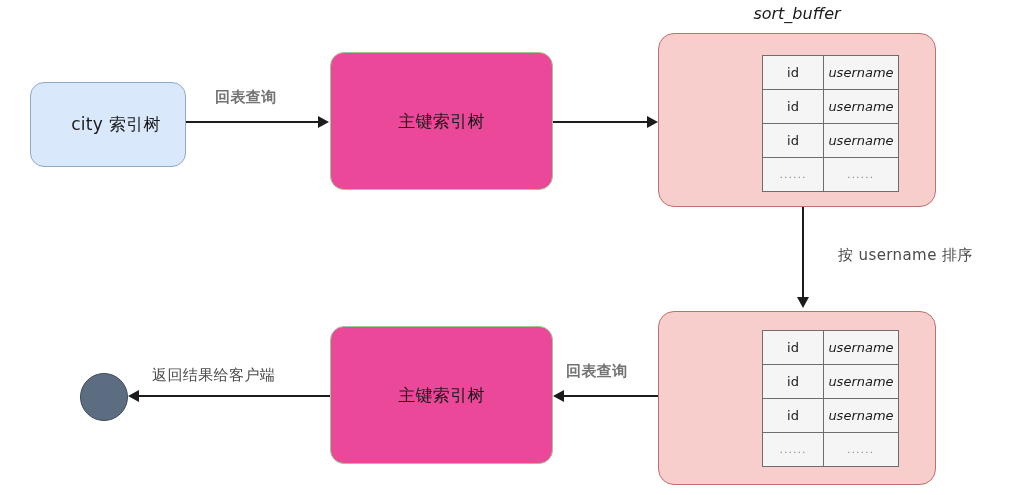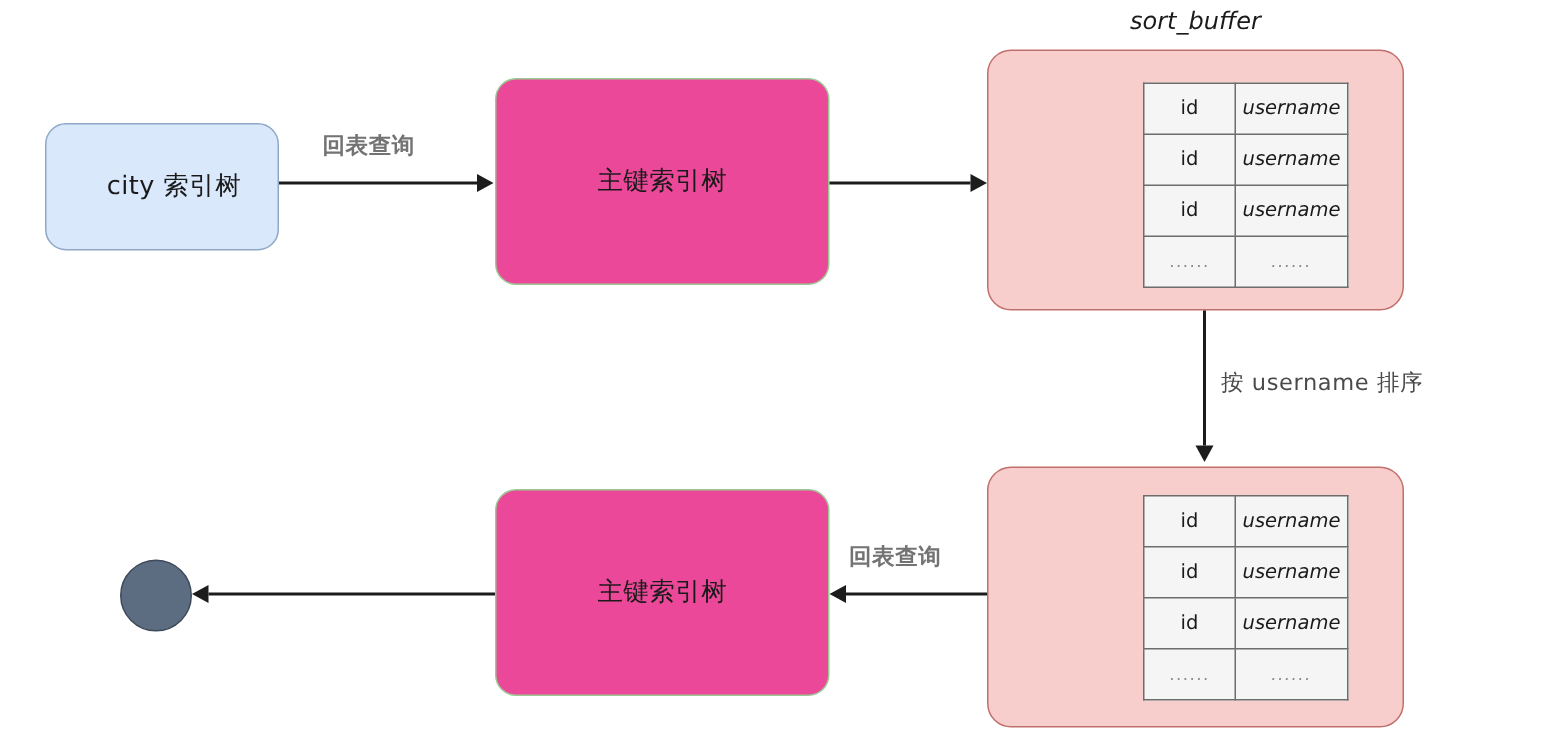--- a/index.html
+++ b/index.html
@@ -167,21 +167,21 @@
       </tr>
       <tr>
         <td class="col-id dots">......</td>
         <td class="col-un dots">......</td>
       </tr>
     </tbody>
   </table>
 
   <div class="line-v" style="left:802px; top:207px; width:1.6px; height:90px;"></div>
   <div class="arrowhead arrow-down" style="left:797px; top:297px;"></div>
-  <div class="edge-label thin" style="left:814px; top:246px;">按 username 排序</div>
+  <div class="edge-label thin" style="left:838px; top:246px;">按 username 排序</div>
 
   <div class="node box-pink" style="left:658px; top:311px; width:278px; height:174px;"></div>
   <table class="buf-table" style="left:726px; top:330px;">
     <tbody>
       <tr>
         <td class="col-id">id</td>
         <td class="col-un">username</td>
       </tr>
       <tr>
         <td class="col-id">id</td>
@@ -201,16 +201,17 @@
   <div class="line-h" style="left:564px; top:395px; width:94px;"></div>
   <div class="arrowhead arrow-left" style="left:553px; top:390px;"></div>
   <div class="edge-label" style="left:566px; top:362px;">回表查询</div>
 
   <div class="node box-green" style="left:330px; top:326px; width:223px; height:138px;">
     <span class="node-label">主键索引树</span>
   </div>
 
   <div class="line-h" style="left:139px; top:395px; width:191px;"></div>
   <div class="arrowhead arrow-left" style="left:128px; top:390px;"></div>
+  <div class="edge-label thin" style="left:152px; top:366px;">返回结果给客户端</div>
 
   <div class="circle-node" style="left:80px; top:373px; width:48px; height:48px;"></div>
 
 </div>
 
 </body></html>

